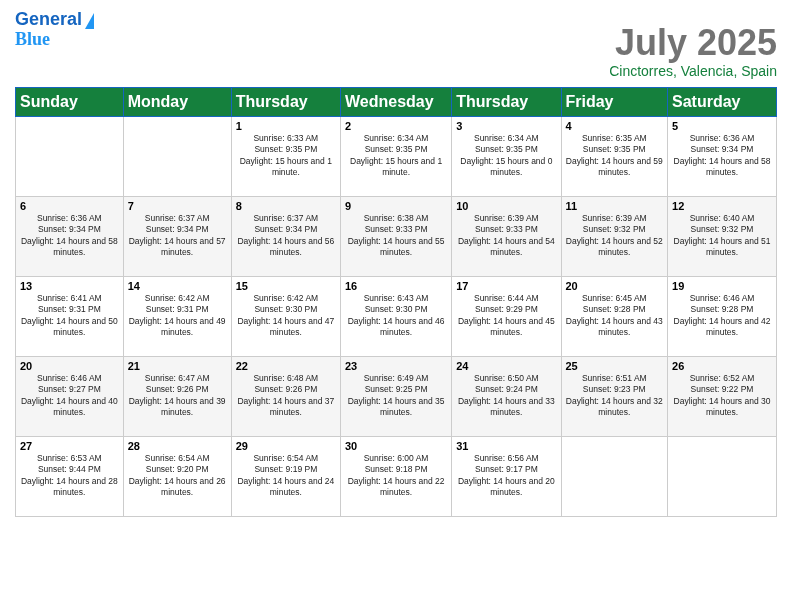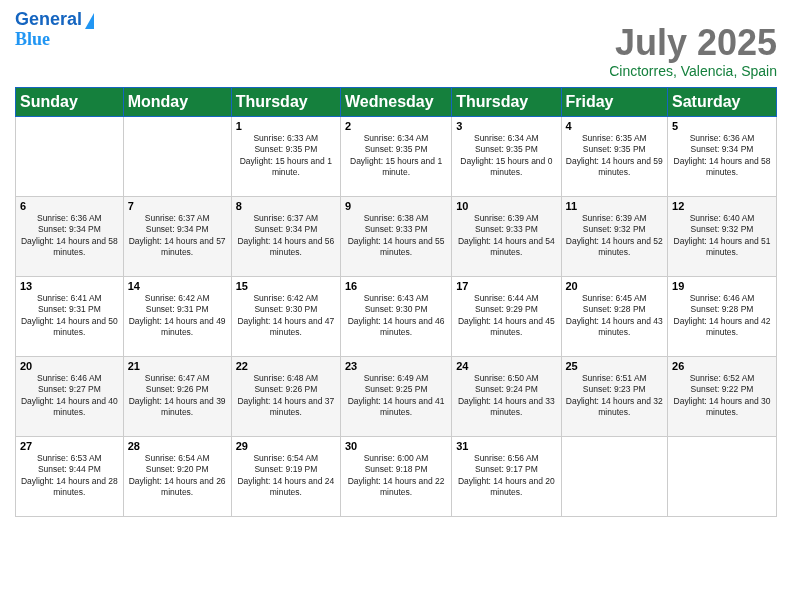--- a/index.html
+++ b/index.html
@@ -215,21 +215,21 @@
           <td>
             <span class="day-num">21</span>
             <div class="day-detail"><span>Sunrise: 6:47 AM</span><br><span>Sunset: 9:26 PM</span><br><span>Daylight: 14 hours and 39 minutes.</span></div>
           </td>
           <td>
             <span class="day-num">22</span>
             <div class="day-detail"><span>Sunrise: 6:48 AM</span><br><span>Sunset: 9:26 PM</span><br><span>Daylight: 14 hours and 37 minutes.</span></div>
           </td>
           <td>
             <span class="day-num">23</span>
-            <div class="day-detail"><span>Sunrise: 6:49 AM</span><br><span>Sunset: 9:25 PM</span><br><span>Daylight: 14 hours and 41 minutes.</span></div>
+            <div class="day-detail"><span>Sunrise: 6:49 AM</span><br><span>Sunset: 9:25 PM</span><br><span>Daylight: 14 hours and 35 minutes.</span></div>
           </td>
           <td>
             <span class="day-num">24</span>
             <div class="day-detail"><span>Sunrise: 6:50 AM</span><br><span>Sunset: 9:24 PM</span><br><span>Daylight: 14 hours and 33 minutes.</span></div>
           </td>
           <td>
             <span class="day-num">25</span>
             <div class="day-detail"><span>Sunrise: 6:51 AM</span><br><span>Sunset: 9:23 PM</span><br><span>Daylight: 14 hours and 32 minutes.</span></div>
           </td>
           <td>

